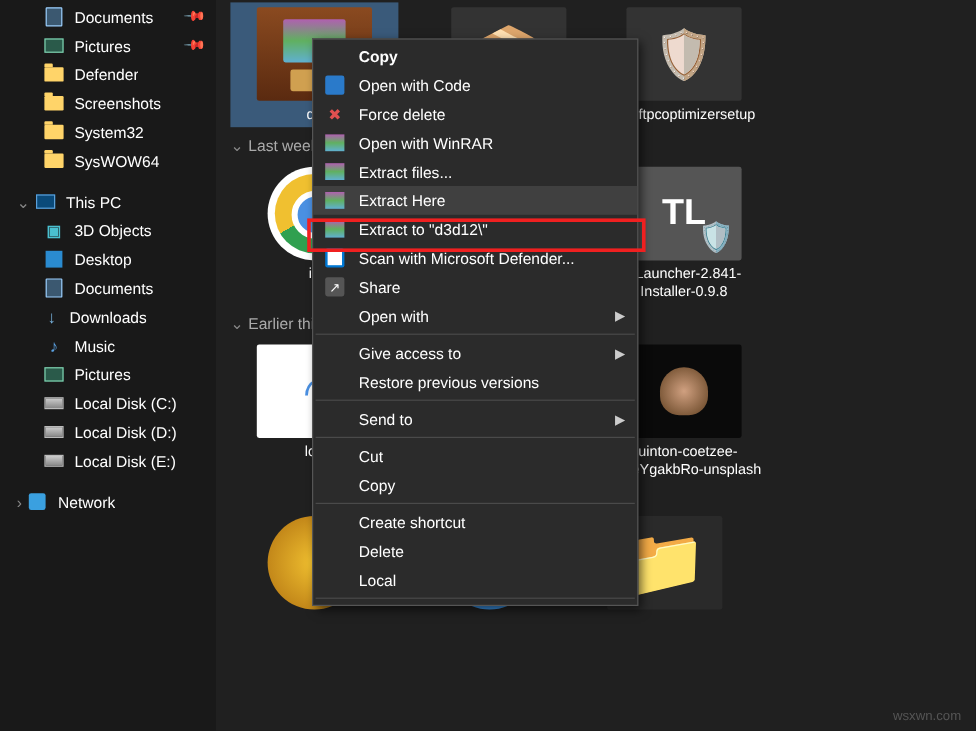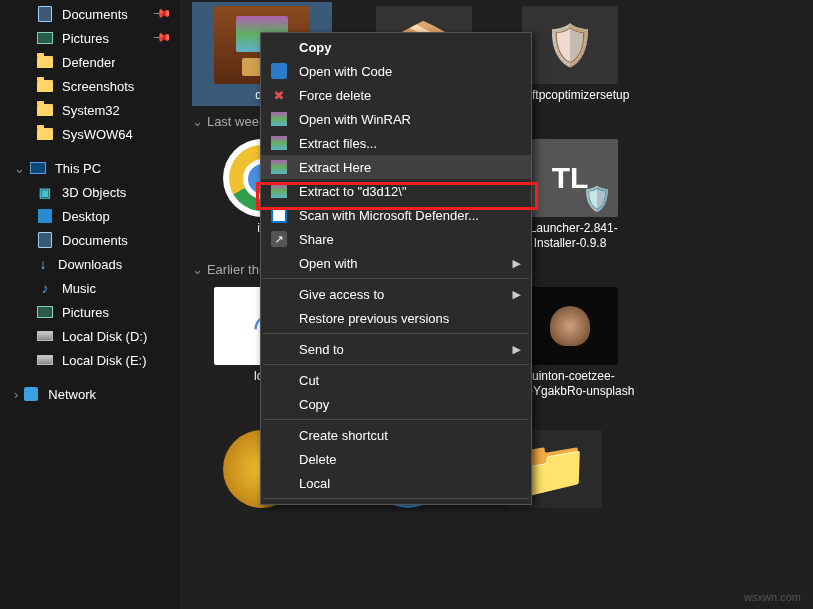--- a/index.html
+++ b/index.html
@@ -199,20 +199,26 @@
   <div class="nav-item">
     <span class="nav-icon">
         <span class="ic-pics"></span>
       </span>
     <span class="nav-label">Pictures</span>
   </div>
   <div class="nav-item">
     <span class="nav-icon">
         <span class="ic-disk"></span>
       </span>
+    <span class="nav-label">Local Disk (C:)</span>
+  </div>
+  <div class="nav-item">
+    <span class="nav-icon">
+        <span class="ic-disk"></span>
+      </span>
     <span class="nav-label">Local Disk (D:)</span>
   </div>
   <div class="nav-item">
     <span class="nav-icon">
         <span class="ic-disk"></span>
       </span>
     <span class="nav-label">Local Disk (E:)</span>
   </div>
 
   <div class="spacer"></div>

